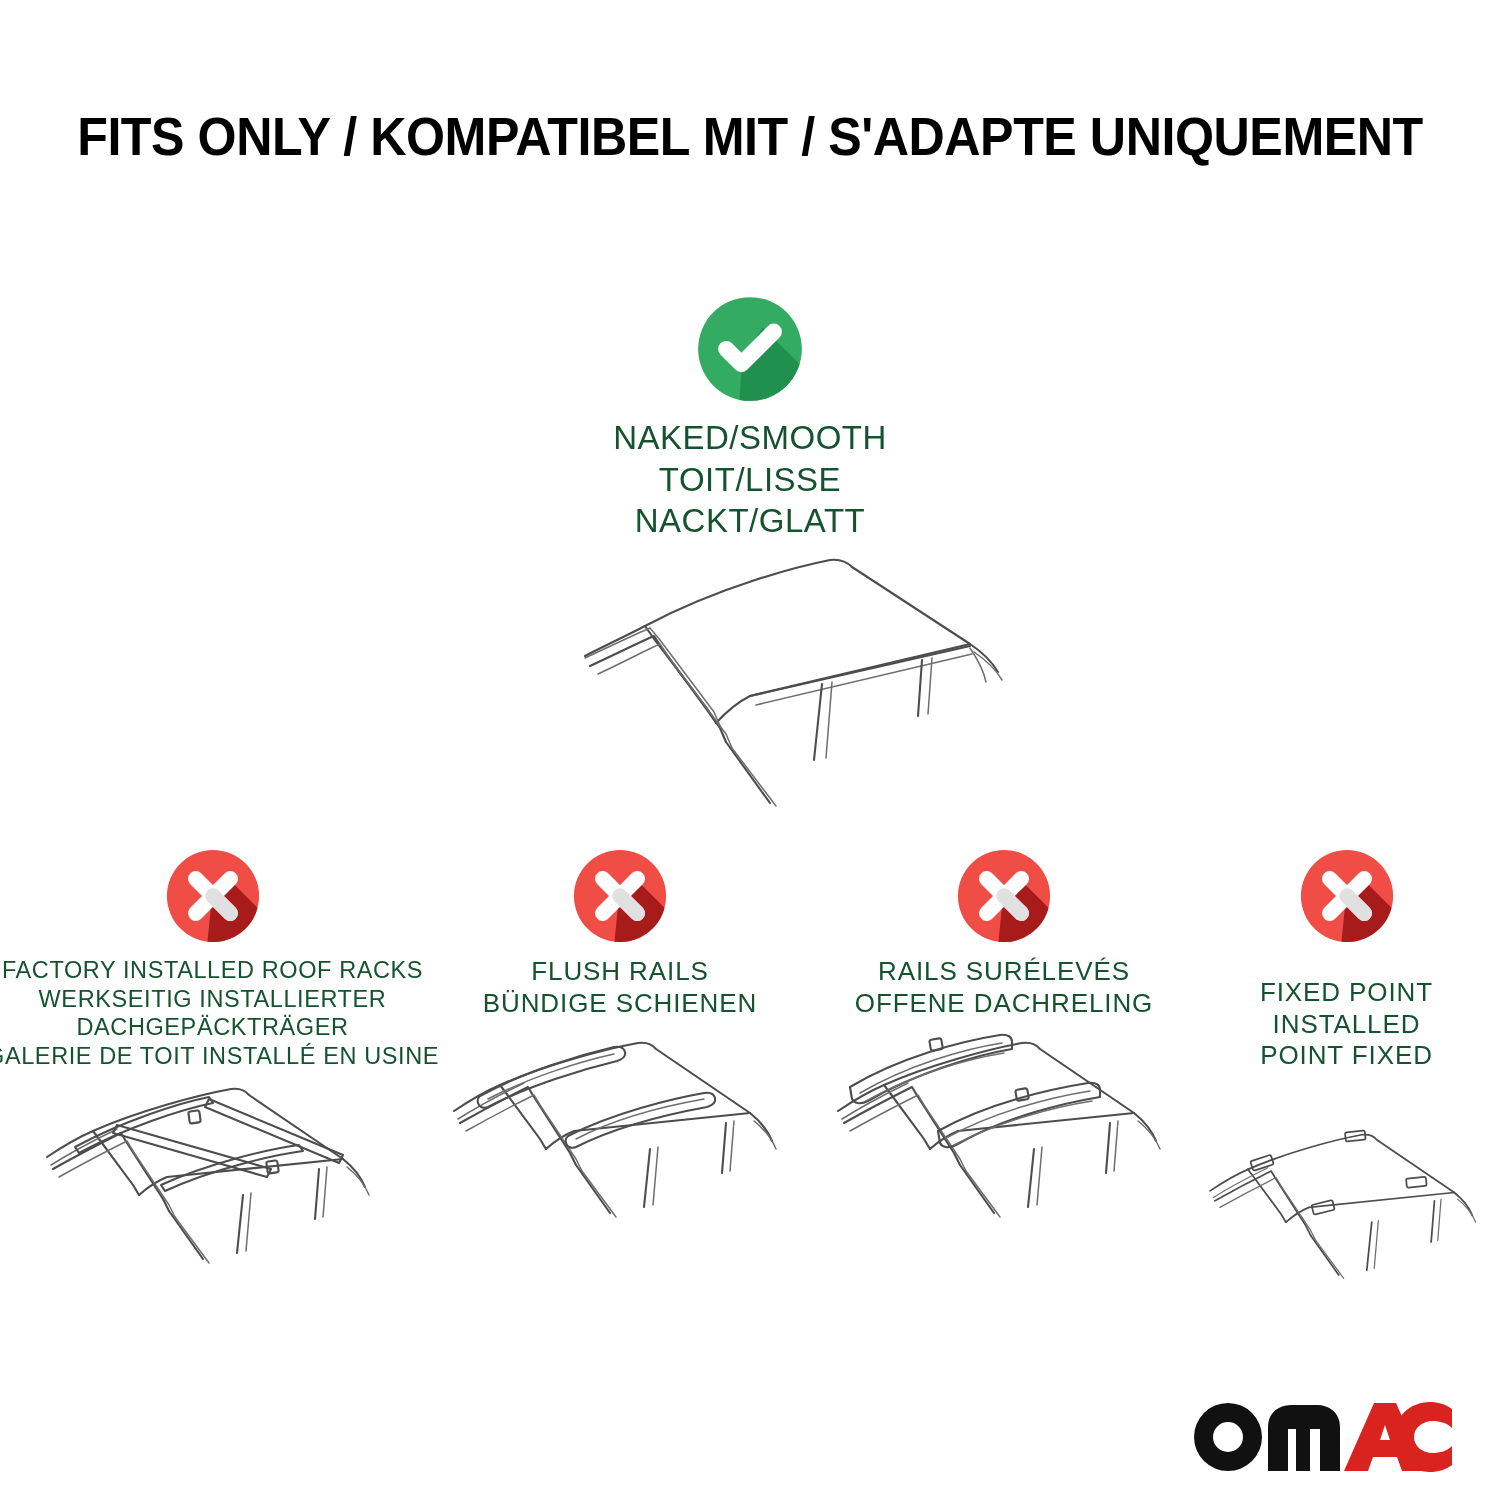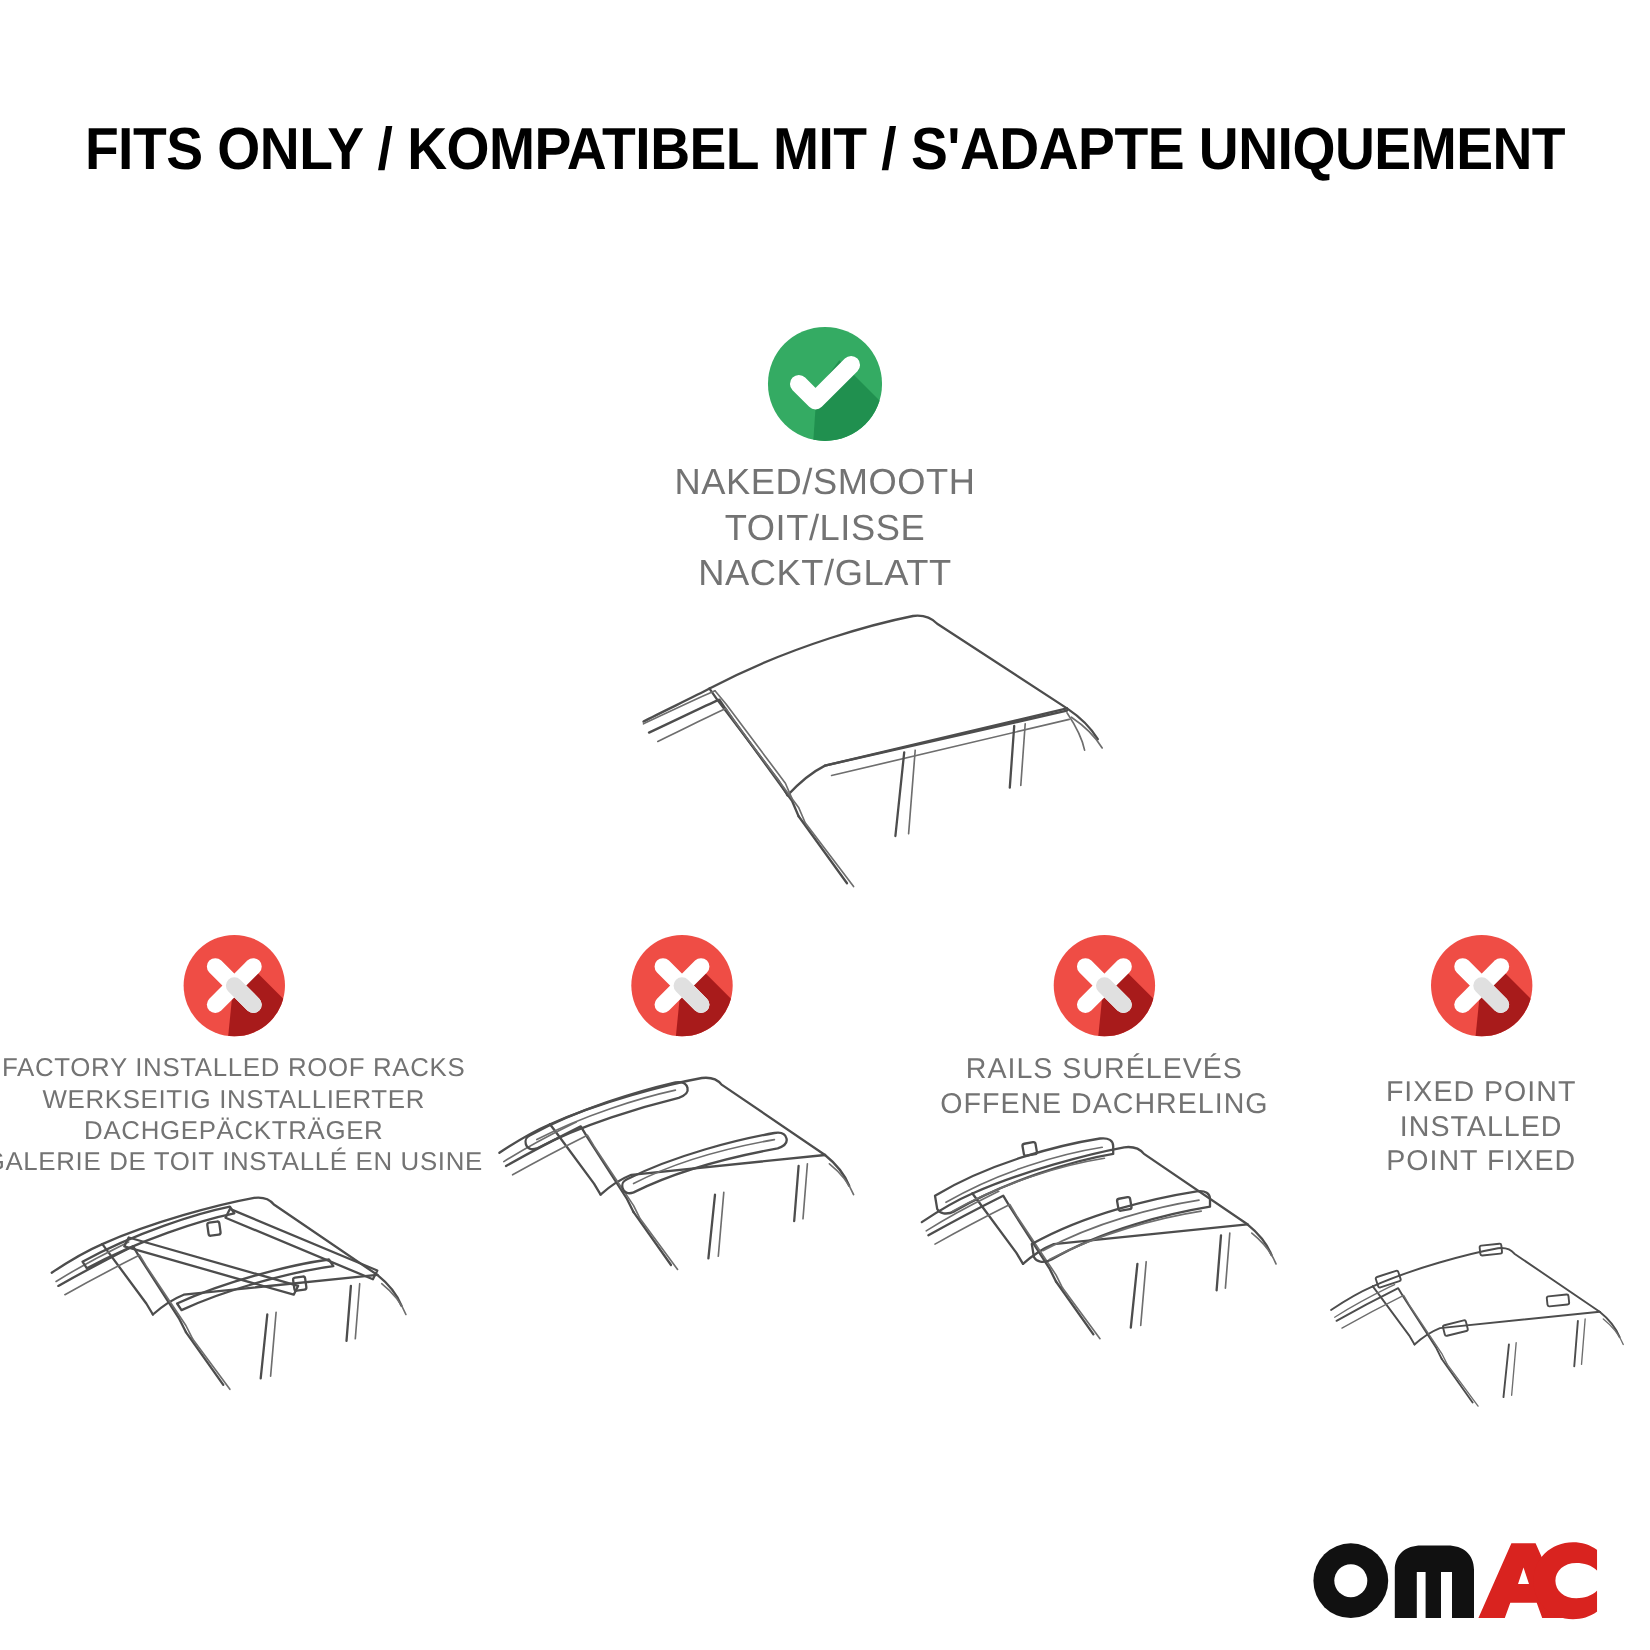--- a/index.html
+++ b/index.html
@@ -46,21 +46,21 @@
   }
   .icon-circle svg { display: block; width: 100%; height: 100%; }
 
   .label-group {
     margin-top: 14px;
     text-align: center;
     font-size: 33px;
     font-weight: 300;
     letter-spacing: 0.5px;
     line-height: 1.26;
-    color: #737373;
+    color: #14532d;
     white-space: nowrap;
   }
   .label-group .ln { display: block; }
 
   .roof-art-main {
     margin-top: 6px;
     width: 560px; height: 280px;
   }
   .roof-art-main svg { display:block; width:100%; height:100%; }
 
@@ -246,20 +246,22 @@
           <path d="M32,32 L68,68" stroke="#ffffff"></path>
           <path d="M68,32 L32,68" stroke="#ffffff"></path>
         </g>
         <g clip-path="url(#cc2)">
           <path d="M50,50 L68,68" stroke="#e0e0e0" stroke-width="16" stroke-linecap="round" fill="none"></path>
         </g>
       </svg>
     </div>
 
     <div class="label-group">
+      <span class="ln">FLUSH RAILS</span>
+      <span class="ln">BÜNDIGE SCHIENEN</span>
     </div>
 
     <div class="roof-art-sm">
       <svg viewBox="0 0 400 235" xmlns="http://www.w3.org/2000/svg">
         <path class="line-art" d="M80,58 C125,38 185,22 218,16 C226,15 232,17 236,22 L330,86"></path>
         <path class="line-art" d="M80,58 C66,64 46,76 34,84"></path>
         <path class="line-art" d="M80,58 L86,66 L120,112 L126,122"></path>
         <path class="line-art" d="M126,122 C136,113 144,108 154,104 L330,86"></path>
         <path class="line-art-thin" d="M38,92 C70,72 92,62 104,56"></path>
         <path class="line-art" d="M40,96 C72,78 96,66 108,60 L114,70 L150,126 L156,138"></path>

